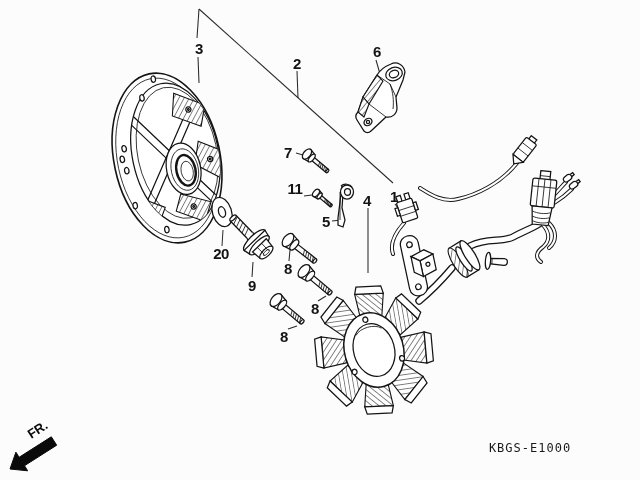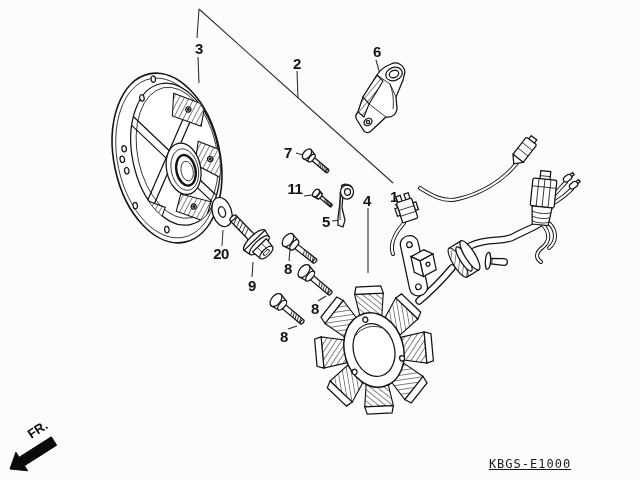--- a/index.html
+++ b/index.html
@@ -4,22 +4,22 @@
 <style>
   html,body{margin:0;padding:0;background:#ffffff;}
   #stage{position:relative;width:640px;height:480px;background:#fcfcfc;overflow:hidden;
          font-family:"Liberation Sans",sans-serif;}
   #art{position:absolute;left:0;top:0;}
   .plabel{position:absolute;transform:translate(-50%,-50%);
           font:bold 15px "Liberation Sans",sans-serif;color:#131313;letter-spacing:-0.5px;
           white-space:nowrap;cursor:default;}
   #fr-label{position:absolute;left:27px;top:422px;transform:rotate(-33deg);
             font:bold 13px "Liberation Sans",sans-serif;color:#0a0a0a;}
-  #diagram-code{position:absolute;left:530px;top:464px;transform:translate(-50%,-50%);
-                font:12px "DejaVu Sans Mono",monospace;color:#1a1a1a;letter-spacing:1px;text-decoration:underline;}
+  #diagram-code{position:absolute;left:530px;top:448px;transform:translate(-50%,-50%);
+                font:12px "DejaVu Sans Mono",monospace;color:#1a1a1a;letter-spacing:1px;}
   svg *{vector-effect:non-scaling-stroke;}
   .ln{stroke:#2b2b2b;stroke-width:1.05;fill:none;}
   .ol{stroke:#141414;stroke-width:1.25;fill:none;}
   .olw{stroke:#141414;stroke-width:1.25;fill:#ffffff;}
   .thin{stroke:#141414;stroke-width:0.85;fill:none;}
   .tube{stroke:#141414;stroke-width:7.5;fill:none;stroke-linecap:round;}
   .tubein{stroke:#ffffff;stroke-width:5;fill:none;stroke-linecap:round;}
   .wire{stroke:#141414;stroke-width:4;fill:none;stroke-linecap:round;}
   .wirein{stroke:#ffffff;stroke-width:2.1;fill:none;stroke-linecap:round;}
   .hz{fill:url(#hatch);stroke:#141414;stroke-width:1.1;}

